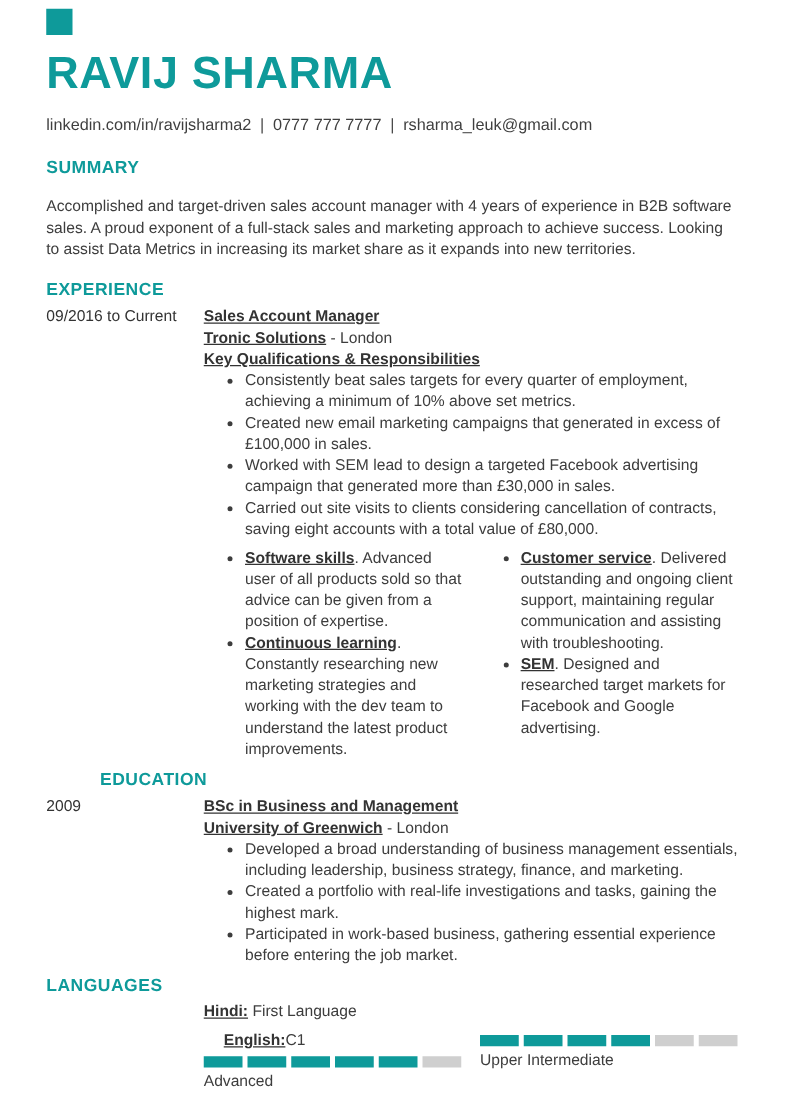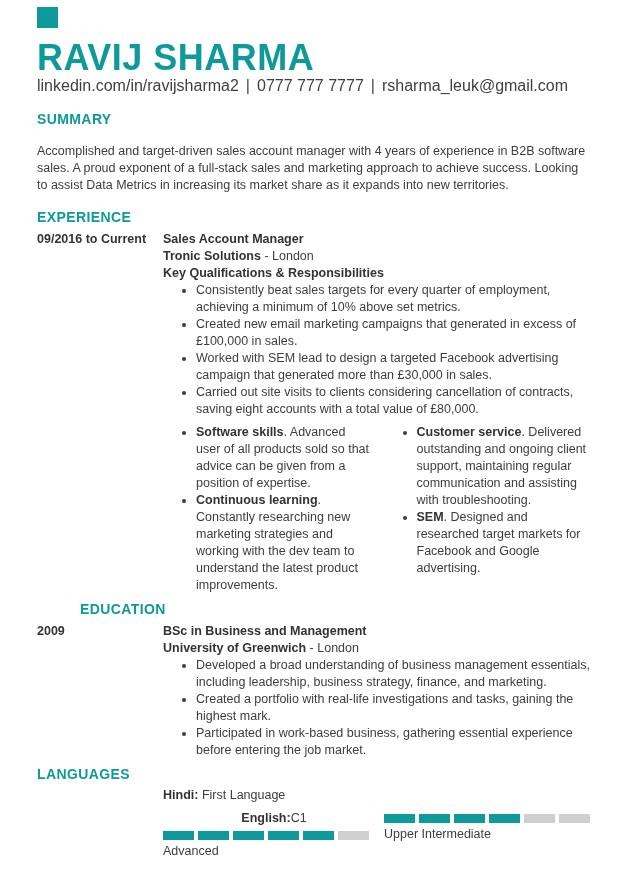--- a/index.html
+++ b/index.html
@@ -19,49 +19,49 @@
   }
   .page { padding: 0 38px 0 37px; }
   h1.name {
     margin-top: 40px;
     font-size: 36px; line-height: 1;
     letter-spacing: 0.5px;
     font-weight: bold;
     color: var(--accent, #0e9a9a);
   }
   .contact {
-    margin-top: 1px;
-    font-size: 16px; color: #3f3f3f;
+    margin-top: 15px;
+    font-size: 13px; color: #3f3f3f;
     white-space: nowrap;
   }
   .contact .sep { margin: 0 7px; color: #4a4a4a; }
   h2.section-heading {
     color: var(--accent, #0e9a9a);
     font-size: 14px; line-height: 14px;
     font-weight: bold; letter-spacing: 0.4px;
   }
   .h-summary    { margin-top: 18px; }
   .h-experience { margin-top: 16px; }
   .h-skills     { margin-top: 6px; }
   .h-education  { margin-top: 8px; padding-left: 43px; }
   .h-languages  { margin-top: 8px; }
   p.summary-text { margin-top: 17px; }
   .row { display: flex; margin-top: 7px; }
-  .date-col { width: 126px; flex: 0 0 126px; font-weight: bold; color: #333; }
+  .date-col { width: 126px; flex: 0 0 126px; font-weight: normal; color: #333; }
   .content-col { flex: 1; }
-  .bold { font-weight: bold; color: #333; }
+  .bold { font-weight: bold; color: #333; text-decoration: underline; }
   ul.bullets { margin: 0; padding-left: 33px; list-style: disc outside; }
   ul.bullets li { padding-left: 0; }
   .indent { margin-left: 126px; }
   .skills-cols { display: flex; gap: 14px; margin-top: 6px; }
   .skills-cols ul.bullets { flex: 1; }
   .hindi-line { margin-top: 6px; }
   .lang-row { display: flex; gap: 15px; margin-top: 6px; }
   .lang-card { flex: 1; }
-  .lang-head { display: flex; justify-content: center; padding-left: 16px; }
+  .lang-head { display: flex; justify-content: flex-start; padding-left: 16px; }
   .lang-bar { display: flex; gap: 4px; height: 9px; margin: 4px 0 3px 0; }
   .lang-bar .seg { flex: 1; height: 9px; }
   .lang-bar .seg.fill { background: var(--accent, #0e9a9a); }
   .lang-bar .seg.empty { background: var(--bar-empty, #cfcfcf); }
 </style>
 </head>
 <body>
 
 <div class="corner-square"></div>
 

